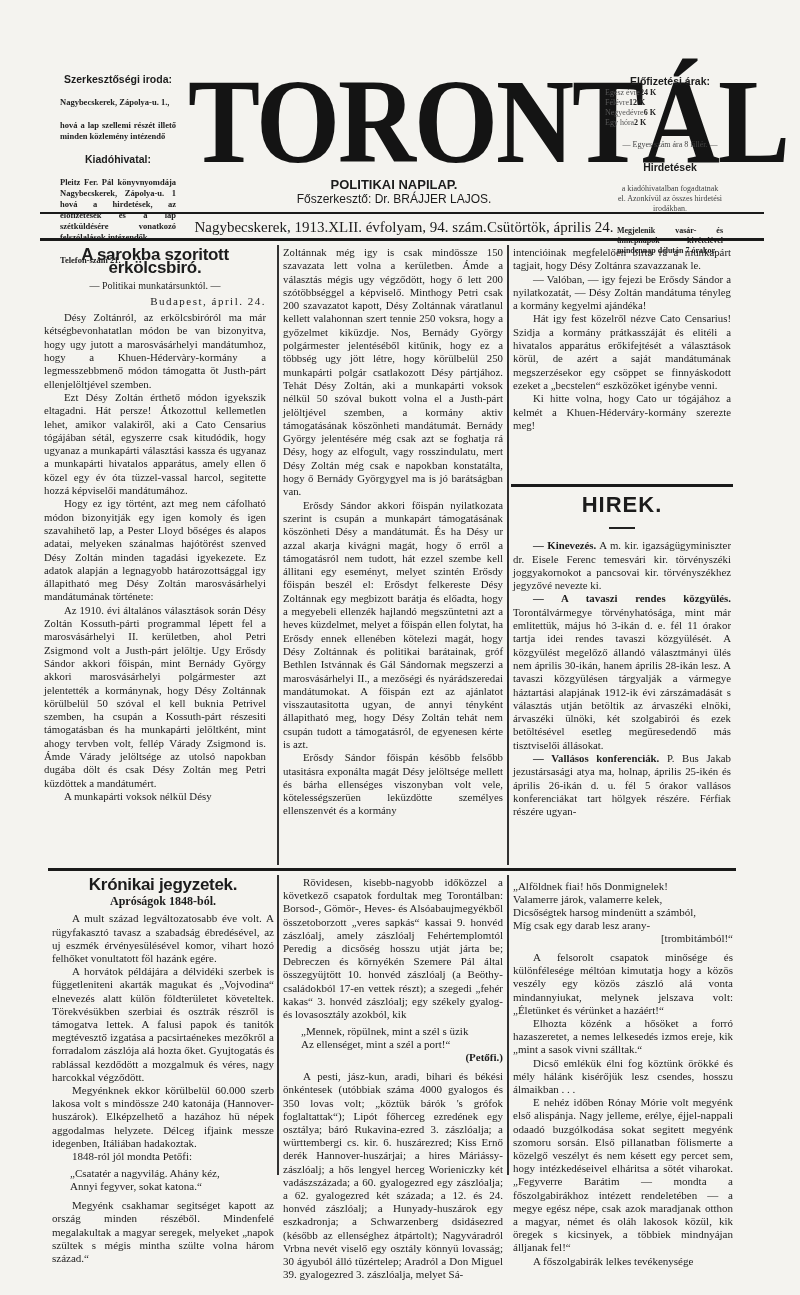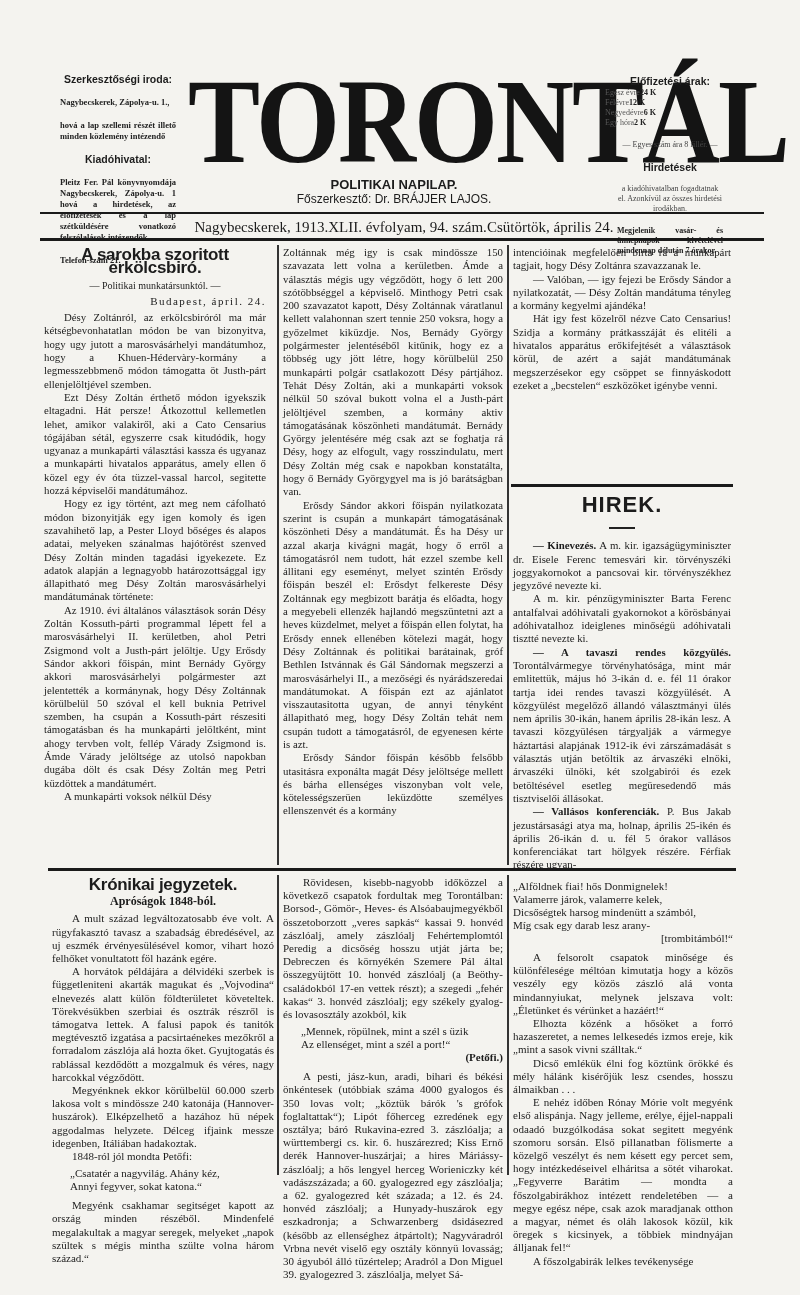--- a/index.html
+++ b/index.html
@@ -108,28 +108,28 @@
   <p class="noind">Zoltánnak még igy is csak mindössze 150 szavazata lett volna a kerületben. Ámde a választás mégis ugy végződött, hogy ő lett 200 szótöbbséggel a képviselő. Minthogy Petri csak 200 szavazatot kapott, Désy Zoltánnak váratlanul kellett valahonnan szert tennie 250 voksra, hogy a győzelmet kiküzdje. Nos, Bernády György polgármester jelentéséből kitűnik, hogy ez a többség ugy jött létre, hogy körülbelül 250 munkapárti polgár csatlakozott Désy pártjához. Tehát Désy Zoltán, aki a munkapárti voksok nélkül 50 szóval bukott volna el a Justh-párt jelöltjével szemben, a kormány aktiv támogatásának köszönheti mandátumát. Bernády György jelentésére még csak azt se foghatja rá Désy, hogy az elfogult, vagy rosszindulatu, mert Désy Zoltán még csak e napokban konstatálta, hogy ő Bernády Györgygyel ma is jó barátságban van.</p>
   <p>Erősdy Sándor akkori főispán nyilatkozata szerint is csupán a munkapárt támogatásának köszönheti Désy a mandátumát. És ha Désy ur azzal akarja kivágni magát, hogy ő erről a támogatásról nem tudott, hát ezzel szembe kell állitani egy eseményt, melyet szintén Erősdy főispán beszél el: Erősdyt felkereste Désy Zoltánnak egy megbizott barátja és előadta, hogy a megyebeli ellenzék hajlandó megszüntetni azt a heves küzdelmet, melyet a főispán ellen folytat, ha Erősdy ennek ellenében kötelezi magát, hogy Désy Zoltánnak és politikai barátainak, gróf Bethlen Istvánnak és Gál Sándornak megszerzi a marosvásárhelyi II., a mezőségi és nyárádszeredai mandátumokat. A főispán ezt az ajánlatot visszautasitotta ugyan, de annyi tényként állapitható meg, hogy Désy Zoltán tehát nem csupán tudott a támogatásról, de egyenesen kérte is azt.</p>
   <p>Erősdy Sándor főispán később felsőbb utasitásra exponálta magát Désy jelöltsége mellett és bárha ellenséges viszonyban volt vele, kötelességszerüen leküzdötte személyes ellenszenvét és a kormány</p>
 </div>
 <div class="vline" style="left:507px;top:245px;height:620px;"></div>
 
 <div class="col" style="left:513px;top:246px;width:218px;">
   <p class="noind">intencióinak megfelelően birta rá a munkapárt tagjait, hogy Désy Zoltánra szavazzanak le.</p>
   <p>— Valóban, — igy fejezi be Erősdy Sándor a nyilatkozatát, — Désy Zoltán mandátuma tényleg a kormány kegyelmi ajándéka!</p>
   <p>Hát igy fest közelről nézve Cato Censarius! Szidja a kormány prátkasszáját és elitéli a hivatalos apparátus erőkifejtését a választások körül, de azért a saját mandátumának megszerzésekor egy csöppet se finnyáskodott ezeket a „becstelen“ eszközöket igénybe venni.</p>
+  <p>Ki hitte volna, hogy Cato ur tógájához a kelmét a Khuen-Héderváry-kormány szerezte meg!</p>
 </div>
 <div class="hrule" style="left:511px;top:484px;width:222px;"></div>
 
 <div class="col" style="left:513px;top:490px;width:218px;">
   <div class="hirek">HIREK.</div>
   <div class="shortrule"></div>
   <p><b>— Kinevezés.</b> <span>A m. kir. igazságügyminiszter dr. Eisele Ferenc temesvári kir. törvényszéki joggyakornokot a pancsovai kir. törvényszékhez jegyzővé nevezte ki.</span></p>
-  <p><span>A m. kir. pénzügyminiszter Barta Ferenc antalfalvai adóhivatali gyakornokot a körösbányai adóhivatalhoz ideiglenes minőségü adóhivatali tisztté nevezte ki.</span></p>
   <p><b>— A tavaszi rendes közgyülés.</b> <span>Torontálvármegye törvényhatósága, mint már emlitettük, május hó 3-ikán d. e. fél 11 órakor tartja idei rendes tavaszi közgyülését. A közgyülést megelőző állandó választmányi ülés nem április 30-ikán, hanem április 28-ikán lesz. A tavaszi közgyülésen tárgyalják a vármegye háztartási alapjának 1912-ik évi zárszámadását s választás utján betöltik az árvaszéki elnöki, árvaszéki ülnöki, két szolgabirói és ezek betöltésével esetleg megüresedendő más tisztviselői állásokat.</span></p>
   <p><b>— Vallásos konferenciák.</b> <span>P. Bus Jakab jezustársasági atya ma, holnap, április 25-ikén és április 26-ikán d. u. fél 5 órakor vallásos konferenciákat tart hölgyek részére. Férfiak részére ugyan-</span></p>
 </div>
 
 <div class="rule" style="top:868px;height:3px;left:48px;width:688px;"></div>
 
 <div class="col" style="left:52px;top:876px;width:222px;font-size:11px;line-height:13.2px;">
   <div class="headline">Krónikai jegyzetek.</div>
   <div class="sub-title">Apróságok 1848-ból.</div>
   <p>A mult század legváltozatosabb éve volt. A rügyfakasztó tavasz a szabadság ébredésével, az uj eszmék érvényesülésével komor, vihart hozó felhőket vonultatott föl hazánk egére.</p>

